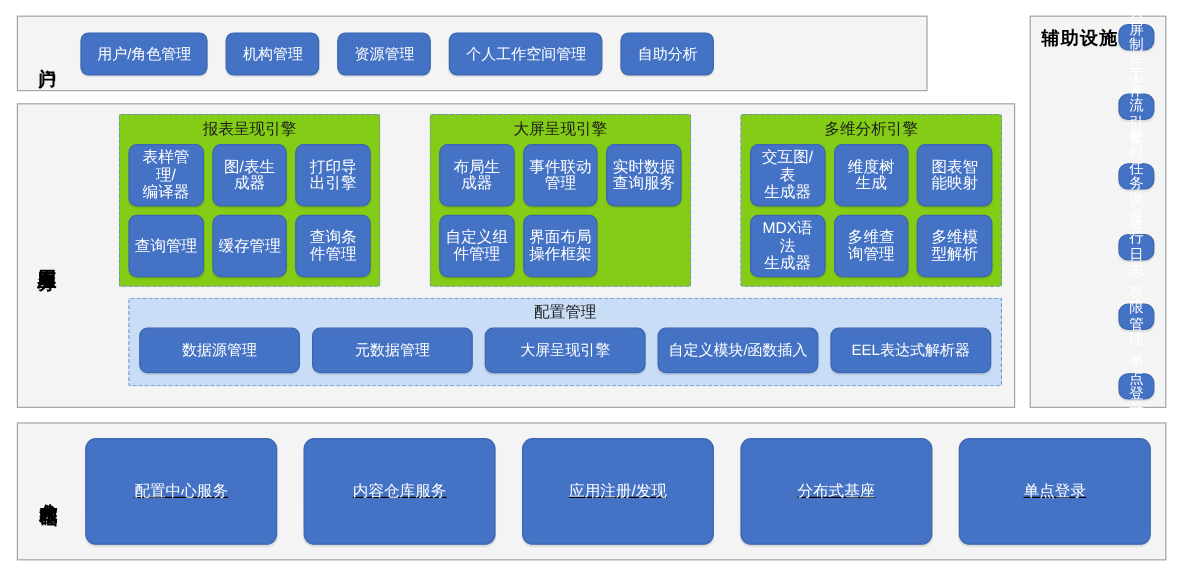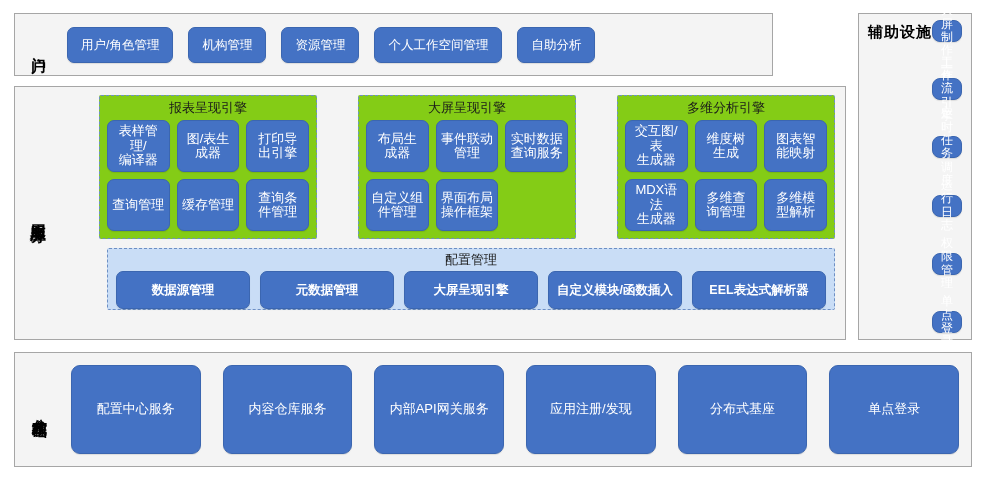--- a/index.html
+++ b/index.html
@@ -113,21 +113,21 @@
     gap: 7px;
   }
   .engine-grid .btn { font-size: 13px; }
 
   
   #config {
     margin-top: 9px;
     background: #c9ddf6;
     border: 1px dashed #6d8fc4;
     border-radius: 2px;
-    height: 62px;
+    height: 74px;
     padding: 4px 8px 8px 8px;
     display: flex;
     flex-direction: column;
     margin-left: 40px;
   }
   #config-title {
     text-align: center;
     font-size: 13px;
     color: #1a1a1a;
     margin-bottom: 4px;
@@ -138,33 +138,33 @@
     display: flex;
     align-items: center;
     justify-content: space-between;
     gap: 10px;
   }
   #config-buttons .btn {
     height: 38px;
     flex: 1;
     font-size: 12.5px;
     padding: 12px 6px;
-    font-weight: bold;
   }
 
   
   #dist { left: 14px; top: 352px; width: 958px; height: 115px; }
   #dist .band-label { font-size: 15px; width: 48px; }
   #dist-buttons {
     position: absolute;
     left: 56px; right: 12px; top: 12px; bottom: 12px;
     display: flex;
     align-items: stretch;
-    justify-content: flex-start;
+    justify-content: flex-end;
     gap: 22px;
+    text-decoration: underline;
   }
   #dist-buttons .btn {
     flex: 1;
     font-size: 13px;
     border-radius: 9px;
   }
 
   
   #aux {
     position: absolute;
@@ -281,21 +281,20 @@
       </div>
 
     </div>
   </div>
 
   <div class="section" id="dist">
     <div class="band-label">分布式基础</div>
     <div id="dist-buttons">
       <div class="btn">配置中心服务</div>
       <div class="btn">内容仓库服务</div>
-      <div class="btn">内部API网关服务</div>
       <div class="btn">应用注册/发现</div>
       <div class="btn">分布式基座</div>
       <div class="btn">单点登录</div>
     </div>
   </div>
 
   <div id="aux">
     <div id="aux-title">辅助设施</div>
     <div id="aux-items">
       <div class="btn">报表/大屏制

